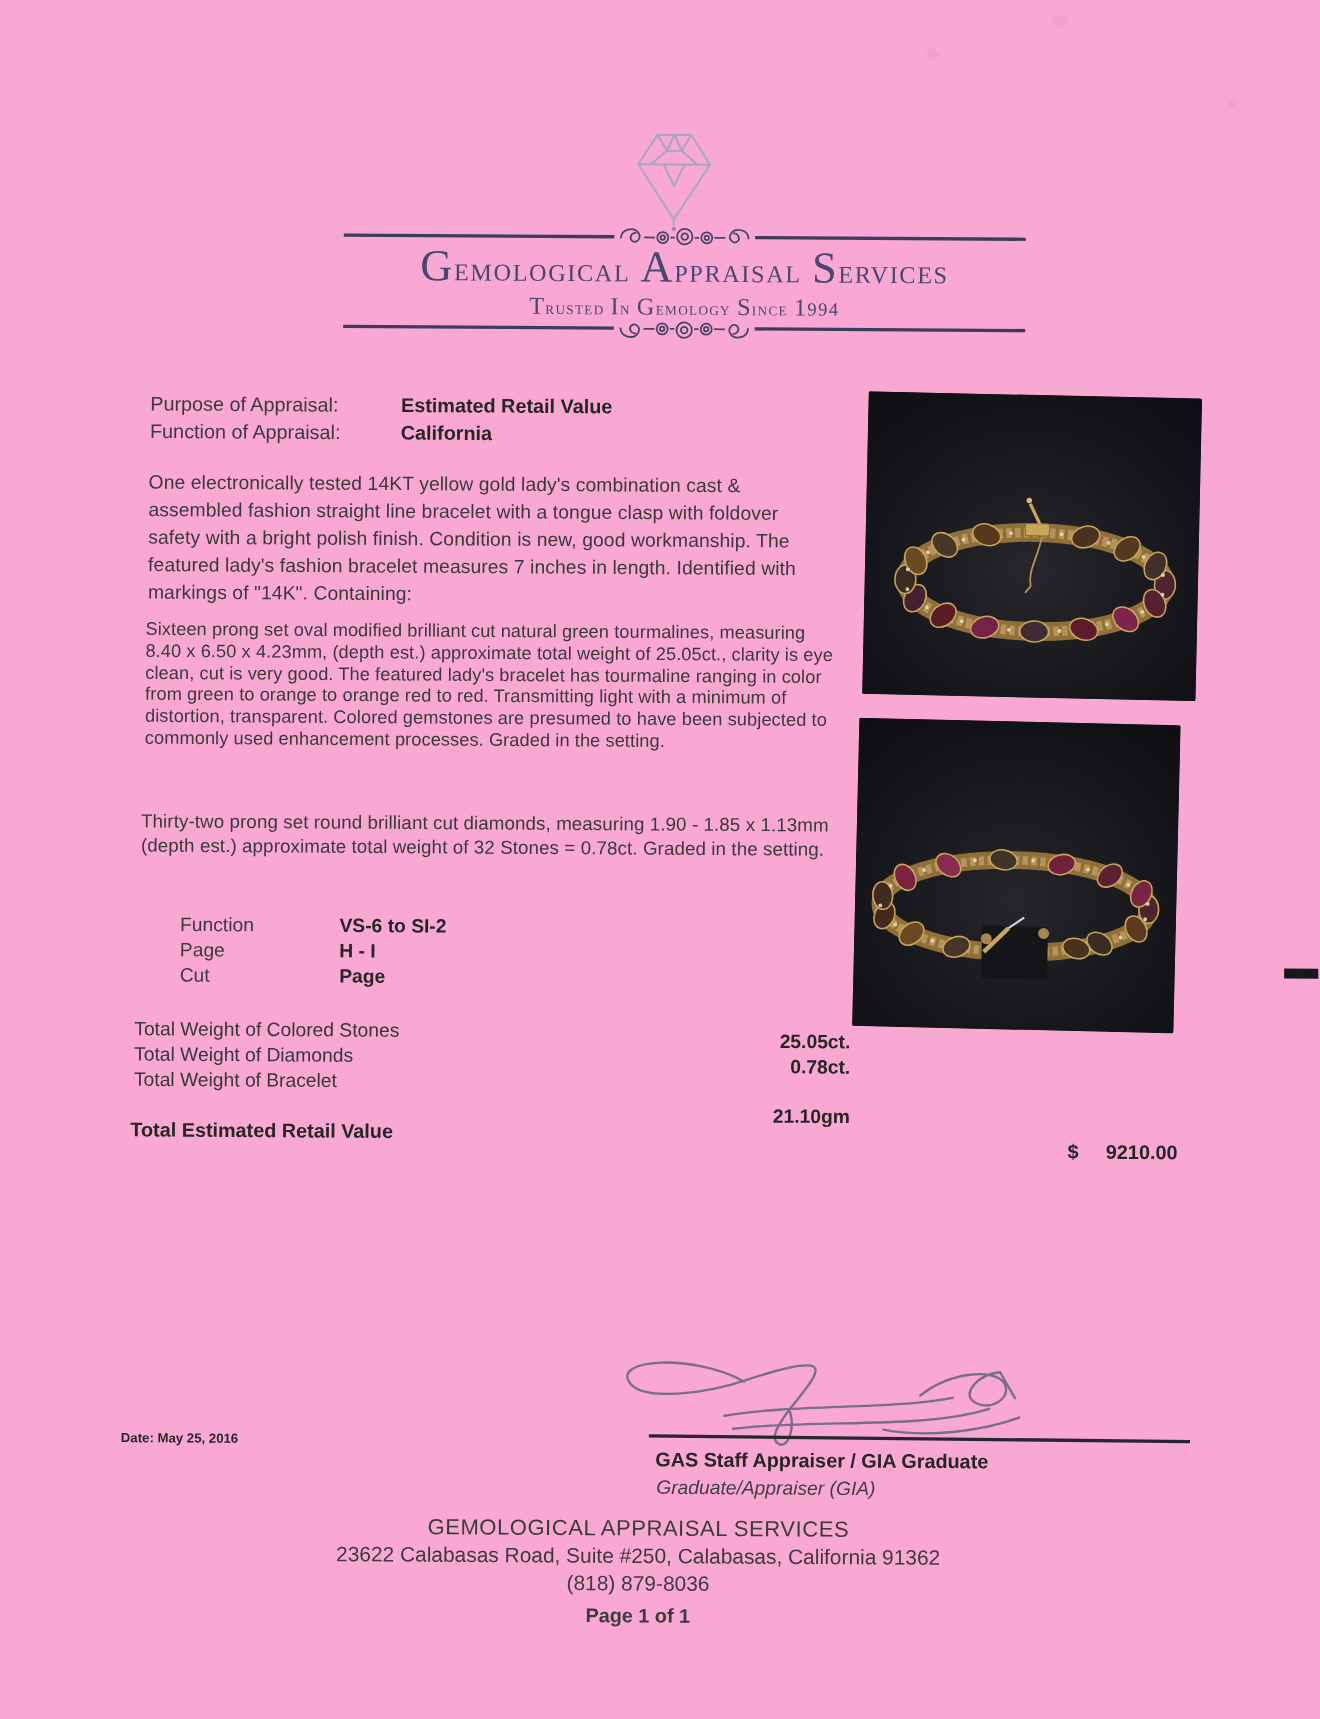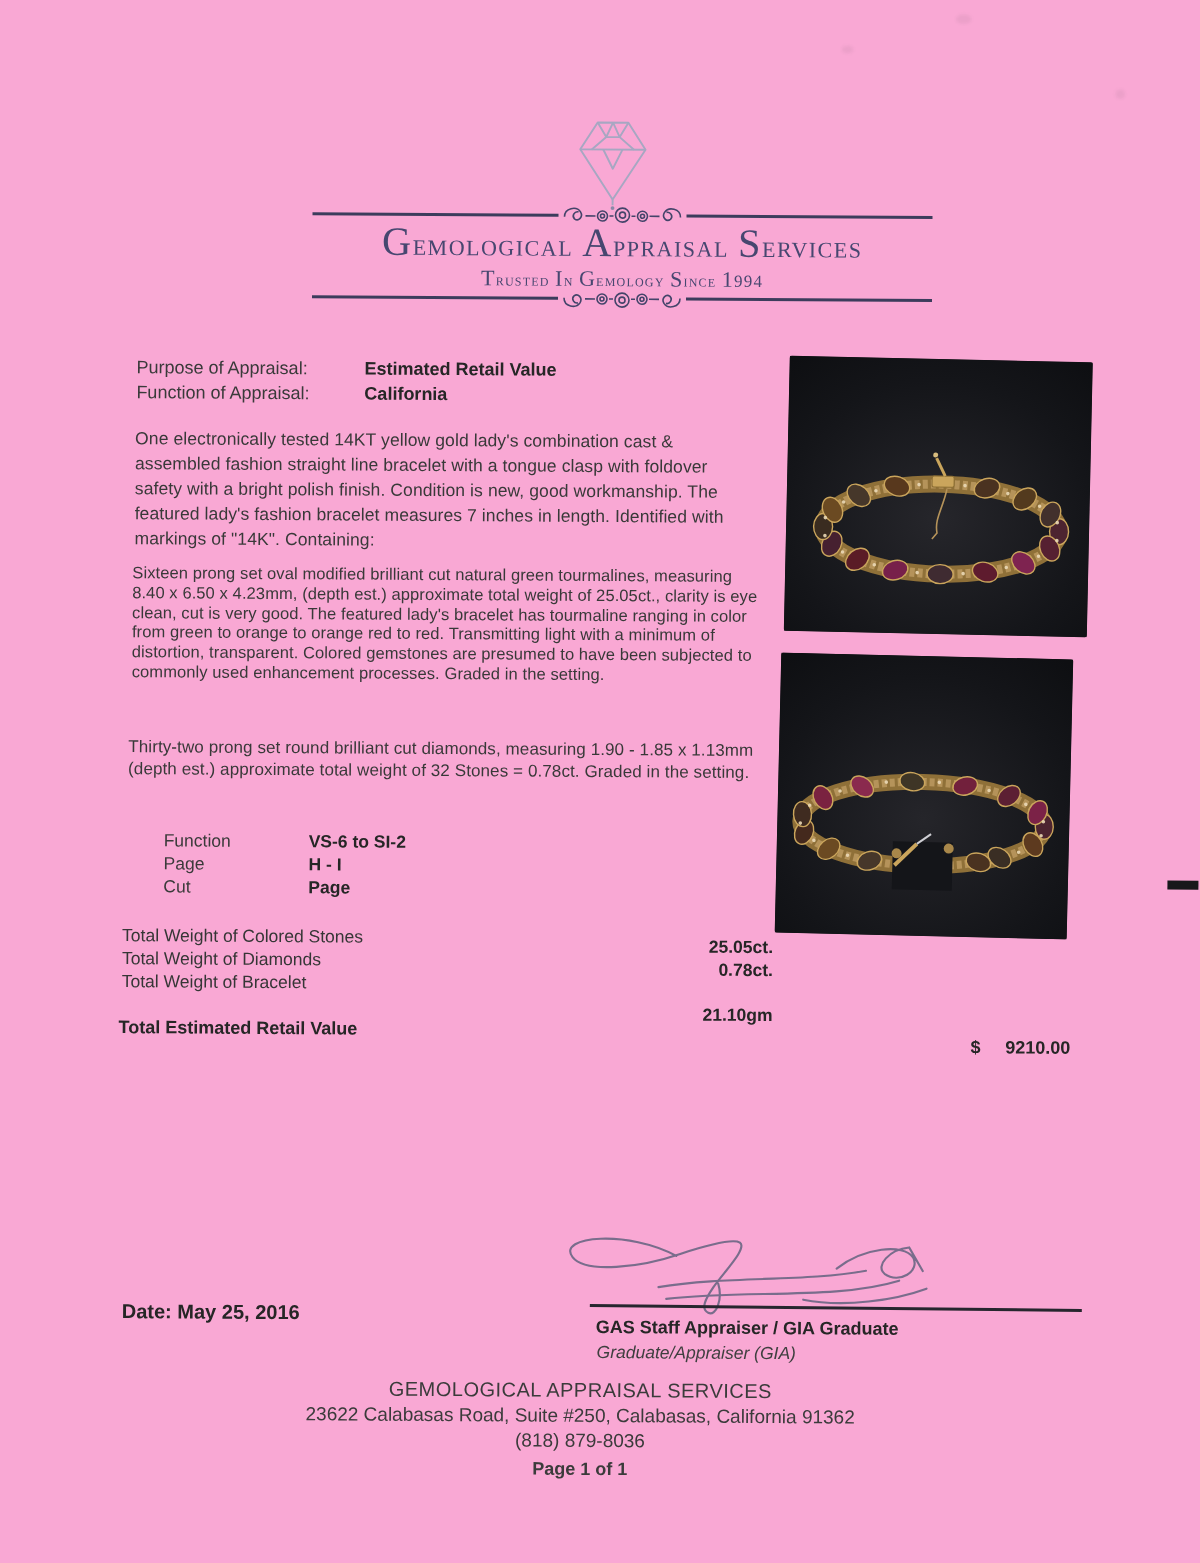--- a/index.html
+++ b/index.html
@@ -44,21 +44,21 @@
   
   .photo { position:absolute; background:#131418; border-radius:2px; }
   .photo1 { left:786px; top:357px; width:303px; height:275px; transform:rotate(0.9deg); }
   .photo2 { left:779px; top:654px; width:292px; height:280px; transform:rotate(1.0deg); }
   .photo svg { display:block; width:100%; height:100%; }
 
   
   .sig { position:absolute; left:515px; top:1228px; width:432px; height:90px; }
   .sig-line { position:absolute; left:594px; top:1305px; width:492px; height:2.5px;
               background:#26262e; transform:rotate(0.25deg); }
-  .date-line { position:absolute; left:126px; top:1303px; font-size:20px; }
+  .date-line { position:absolute; left:114px; top:1303px; font-size:12px; }
   .signer { position:absolute; left:600px; top:1317px; font-size:18px; }
   .signer-sub { position:absolute; left:601px; top:1342px; font-size:17.5px;
                 font-style:italic; color:#3f3f3f; }
   .foot { position:absolute; left:85px; width:1000px; text-align:center; color:#3b3b3b; }
   .f1 { top:1379px; font-size:20px; letter-spacing:0.5px; }
   .f2 { top:1405px; font-size:19px; }
   .f3 { top:1430px; font-size:19px; }
   .f4 { top:1459px; font-size:18px; }
 
   

